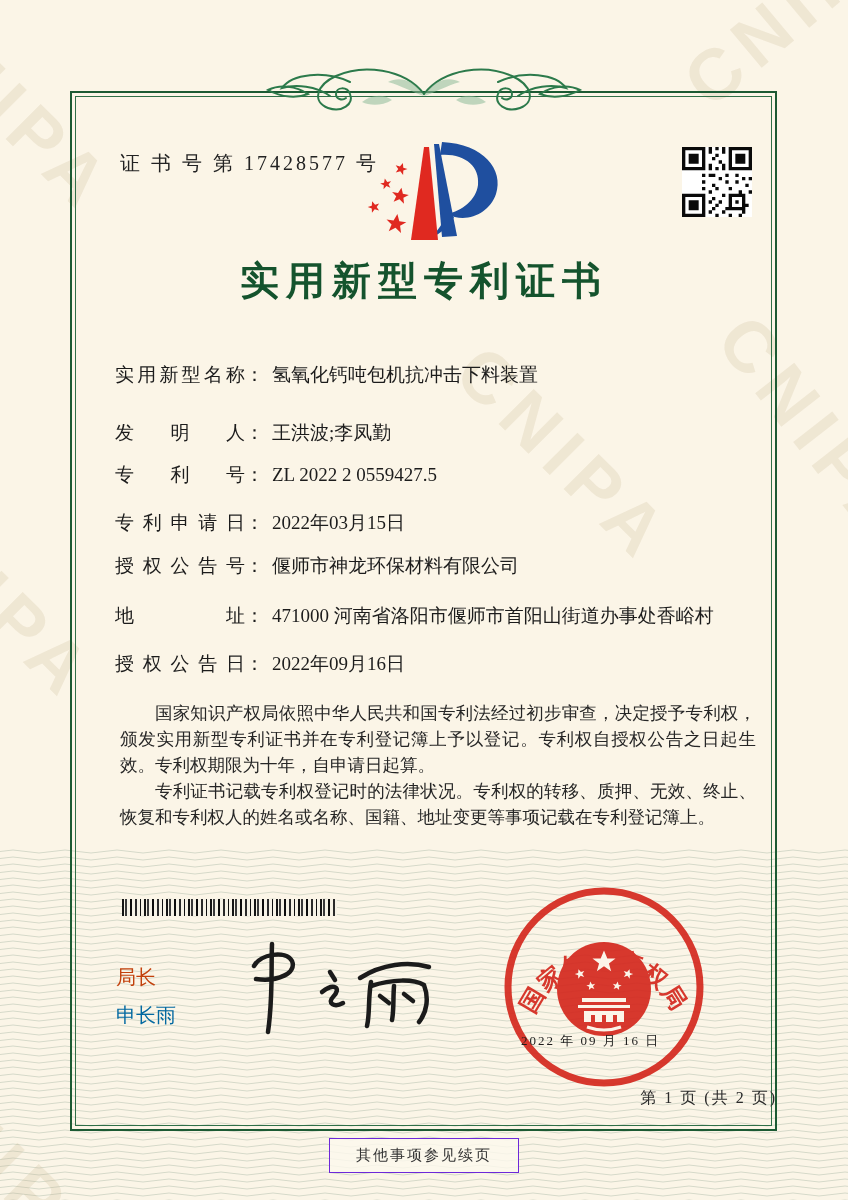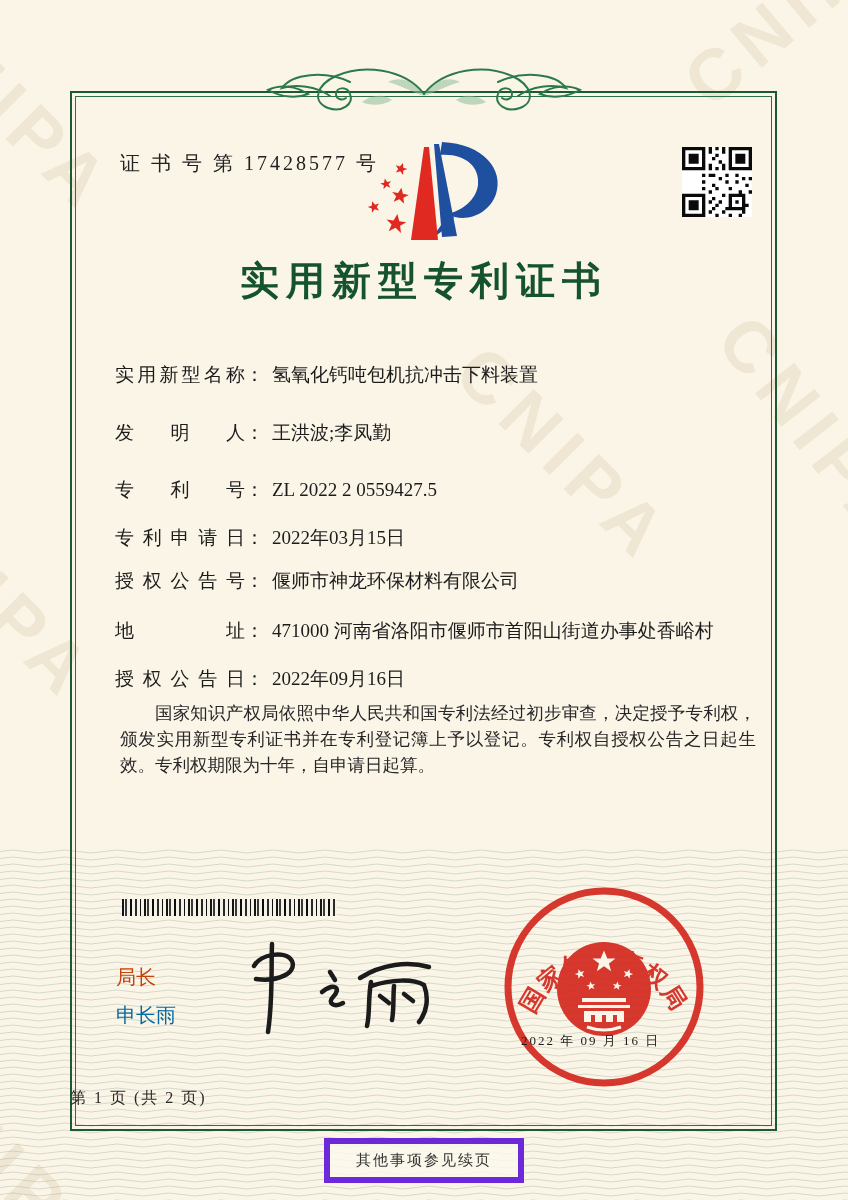--- a/index.html
+++ b/index.html
@@ -36,21 +36,21 @@
   }
   .logo{ position:absolute; left:350px; top:134px; width:162px; height:120px; }
   .qr{ position:absolute; left:682px; top:147px; width:70px; height:70px; }
   .title{
     position:absolute; left:0; top:254px; width:848px; text-align:center;
     font-size:39px; font-weight:bold; letter-spacing:7px; color:#14532d;
   }
   
   .fields{ position:absolute; left:115px; top:362px; width:645px; font-size:19px; }
   .frow{ white-space:nowrap; height:26px; line-height:26px; position:relative; }
-  .m1{ margin-bottom:32px; } .m2{ margin-bottom:31px; } .m3{ margin-bottom:22px; }
+  .m1{ margin-bottom:32px; } .m2{ margin-bottom:16px; } .m3{ margin-bottom:22px; }
   .m4{ margin-bottom:17px; } .m5{ margin-bottom:24px; } .m6{ margin-bottom:22px; }
   .flabel{ display:inline-block; width:130px; text-align:justify; text-align-last:justify; }
   .fcolon{ display:inline-block; margin-right:8px; }
   .fgroup2{ position:absolute; left:340px; top:0; }
   .fgroup2 .flabel{ width:auto; text-align-last:auto; }
   
   .bodytext{
     position:absolute; left:120px; top:700px; width:636px;
     font-size:17.5px; line-height:26px; text-align:justify; color:#262626;
   }
@@ -70,28 +70,28 @@
     font-family:"Liberation Sans","DejaVu Sans",sans-serif; color:#0369a1; }
   .signature{ position:absolute; left:242px; top:936px; width:200px; height:102px; }
   
   .seal{ position:absolute; left:503px; top:886px; width:202px; height:202px; }
   .seal-date{
     position:absolute; left:521px; top:1032px; width:180px;
     font-size:13px; letter-spacing:2px; color:#1d1d1d; white-space:nowrap;
   }
   
   .page-num{
-    position:absolute; left:70px; top:1088px; width:707px; text-align:left;
+    position:absolute; left:70px; top:1088px; width:707px; text-align:right;
     font-size:16px; letter-spacing:2px; color:#2a2a2a;
   }
   .footer-note{
     position:absolute; left:0; top:1138px; width:848px; text-align:center;
   }
   .footer-note span{
-    display:inline-block; padding:7px 26px; border:6px solid #6d28d9;
+    display:inline-block; padding:7px 26px; border:1px solid #6d28d9;
     background:rgba(253,249,238,.8); font-size:15px; letter-spacing:2px; color:#333;
   }
 </style>
 </head>
 <body>
 
 <div class="page">
 
   <svg class="waves" xmlns="http://www.w3.org/2000/svg">
     <defs>
@@ -194,20 +194,21 @@
     <div class="frow m6">
       <span class="flabel">地址</span><span class="fcolon">：</span><span>471000 河南省洛阳市偃师市首阳山街道办事处香峪村</span>
     </div>
     <div class="frow">
       <span class="flabel">授权公告日</span><span class="fcolon">：</span><span>2022年09月16日</span>
     </div>
   </div>
 
   <div class="bodytext">
     <p>国家知识产权局依照中华人民共和国专利法经过初步审查，决定授予专利权，颁发实用新型专利证书并在专利登记簿上予以登记。专利权自授权公告之日起生效。专利权期限为十年，自申请日起算。</p>
+    <p>专利证书记载专利权登记时的法律状况。专利权的转移、质押、无效、终止、恢复和专利权人的姓名或名称、国籍、地址变更等事项记载在专利登记簿上。</p>
   </div>
 
   <div class="barcode"></div>
 
   <div class="officer-title">局长</div>
   <div class="officer-name">申长雨</div>
   <svg class="signature" viewBox="0 0 200 102" xmlns="http://www.w3.org/2000/svg">
     <g stroke="#1b1b1b" stroke-width="4.5" fill="none" stroke-linecap="round" stroke-linejoin="round">
       <path d="M30,8 C29,34 31,62 26,96"></path>
       <path d="M12,30 C18,18 44,14 50,25 C55,37 36,46 14,43"></path>

